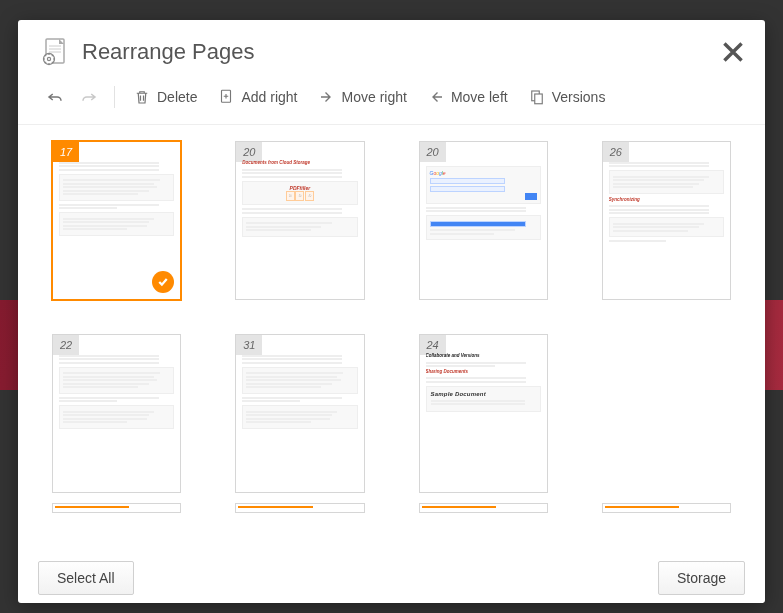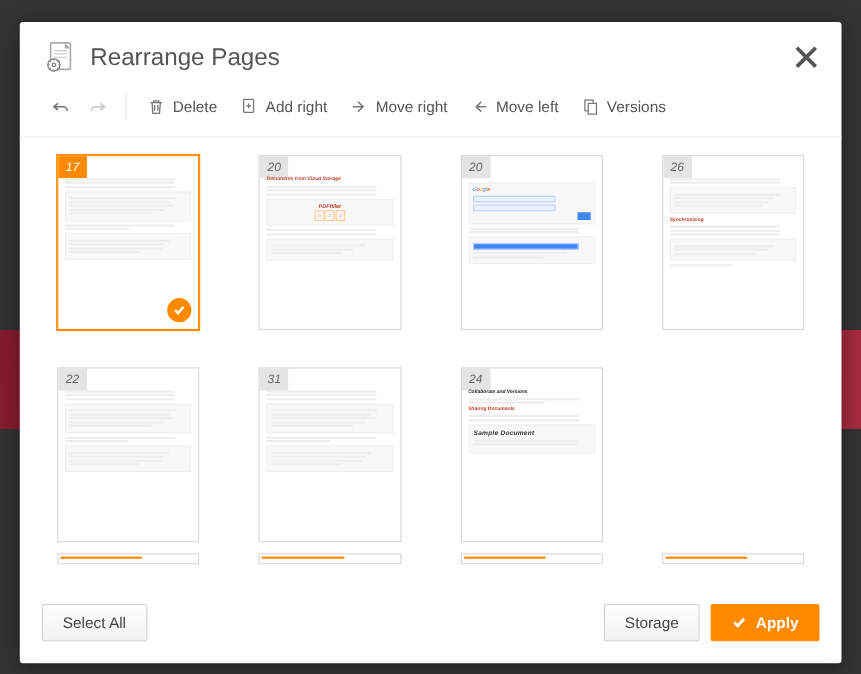--- a/index.html
+++ b/index.html
@@ -61,21 +61,21 @@
   .thumb-body .h { font-size:4.5px; color:#c0392b; font-weight:bold; margin-bottom:3px; }
   .thumb-body .hb { font-size:4.5px; color:#222; font-weight:bold; margin-bottom:3px; }
   .thumb-body .line { width:100%; max-width:100px; height:2px; background:#eee; margin:1.5px 0; }
   .thumb-body .block { background:#f8f8f8; border:0.5px solid #eee; padding:3px; margin:3px 0; }
   .thumb-body .orangebox { background:#fff4eb; border:0.5px solid #ffcc99; padding:2px; display:inline-block; }
   .thumb-body .bluebox { background:#eaf1ff; border:0.5px solid #bcd3ff; padding:2px; margin:2px 0; }
 
   
   .footer {
     display:flex; align-items:center; justify-content:space-between;
-    padding: 10px 20px 20px 20px;
+    padding: 10px 20px 8px 20px;
   }
   .footer-right { display:flex; gap:10px; }
   .btn {
     display:flex; align-items:center; gap:8px;
     padding: 8px 18px; font-size:14px; border-radius:2px;
     border:1px solid #d0d0d0; background:linear-gradient(#fefefe,#f2f2f2);
     color:#444; cursor:pointer;
   }
   .btn.primary {
     background:#ff8a00; border-color:#ff8a00; color:#fff; font-weight:bold;
@@ -351,22 +351,16 @@
   </div>
 
   <div class="footer">
     <button class="btn">
       <span>Select All</span>
     </button>
     <div class="footer-right">
       <button class="btn">
         <span>Storage</span>
       </button>
-      <button class="btn primary">
-        <svg viewBox="0 0 16 16">
-            <path d="M3 8 L6.5 11.5 L13 4"></path>
-          </svg>
-        <span>Apply</span>
-      </button>
     </div>
   </div>
 
 </div>
 
 </body></html>

